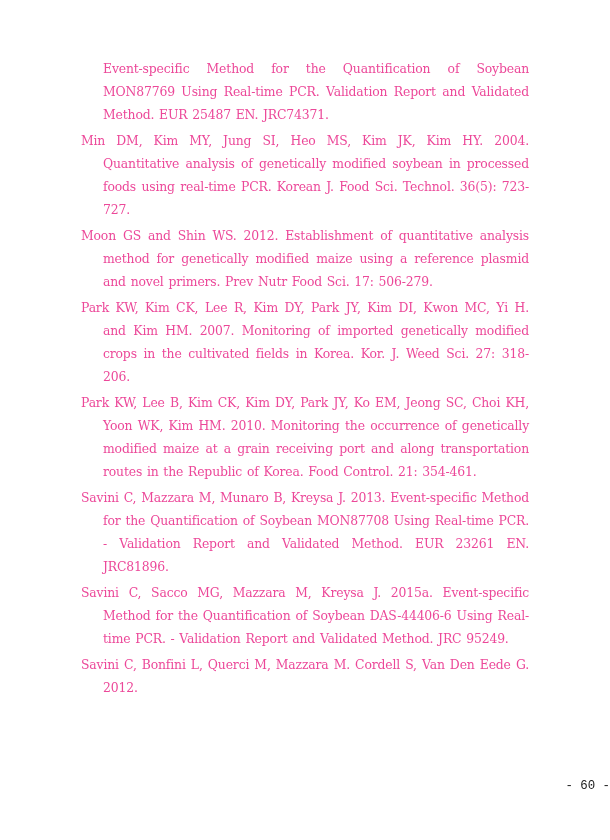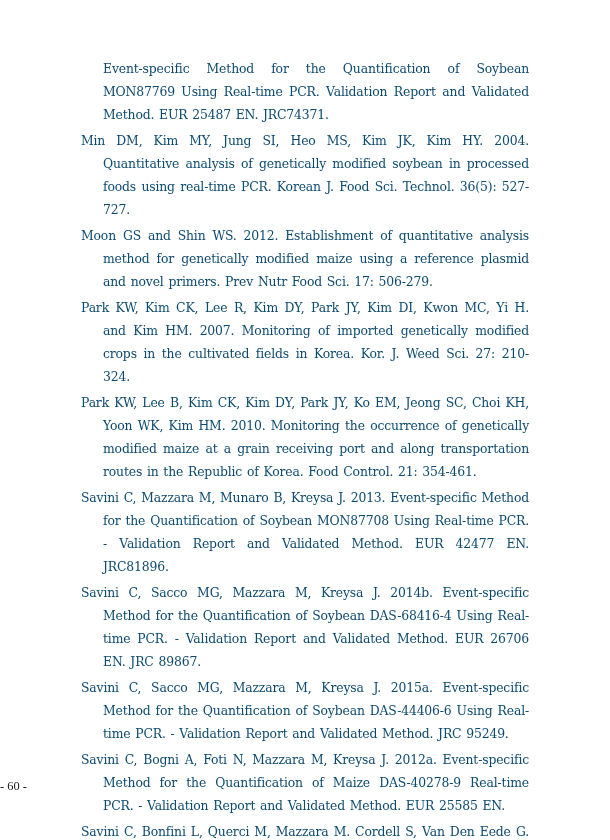--- a/index.html
+++ b/index.html
@@ -2,45 +2,43 @@
 <html><head>
 <meta charset="utf-8">
 <style>
   html, body { margin: 0; padding: 0; background: #ffffff; }
   body { width: 610px; height: 840px; position: relative; overflow: hidden; }
   .page { position: absolute; left: 81px; top: 57px; width: 448px; }
   .ref {
     font-family: "DejaVu Serif", "Liberation Serif", serif;
     font-size: 12.4px;
     line-height: 23px;
-    color: #0c4a6e;
+    color: #ec4899;
     text-align: justify;
     padding-left: 22px;
     text-indent: -22px;
     margin: 0 0 3px 0;
     letter-spacing: -0.15px;
     word-spacing: 1px;
   }
   .ref.cont { text-indent: 0; }
   .footer {
     position: absolute; left: 0; width: 610px; top: 779px;
-    text-align: left;
-    font-family: Liberation Serif, serif;
+    text-align: right;
+    font-family: Liberation Mono, monospace;
     font-size: 12.4px; color: #1a1a1a;
   }
 </style>
 </head>
 <body>
 
 <div class="page">
   <p class="ref cont">Event-specific Method for the Quantification of Soybean MON87769 Using Real-time PCR. Validation Report and Validated Method. EUR 25487 EN. JRC74371.</p>
-  <p class="ref">Min DM, Kim MY, Jung SI, Heo MS, Kim JK, Kim HY. 2004. Quantitative analysis of genetically modified soybean in processed foods using real-time PCR. Korean J. Food Sci. Technol. 36(5): 527-727.</p>
+  <p class="ref">Min DM, Kim MY, Jung SI, Heo MS, Kim JK, Kim HY. 2004. Quantitative analysis of genetically modified soybean in processed foods using real-time PCR. Korean J. Food Sci. Technol. 36(5): 723-727.</p>
   <p class="ref">Moon GS and Shin WS. 2012. Establishment of quantitative analysis method for genetically modified maize using a reference plasmid and novel primers. Prev Nutr Food Sci. 17: 506-279.</p>
-  <p class="ref">Park KW, Kim CK, Lee R, Kim DY, Park JY, Kim DI, Kwon MC, Yi H. and Kim HM. 2007. Monitoring of imported genetically modified crops in the cultivated fields in Korea. Kor. J. Weed Sci. 27: 210-324.</p>
+  <p class="ref">Park KW, Kim CK, Lee R, Kim DY, Park JY, Kim DI, Kwon MC, Yi H. and Kim HM. 2007. Monitoring of imported genetically modified crops in the cultivated fields in Korea. Kor. J. Weed Sci. 27: 318-206.</p>
   <p class="ref">Park KW, Lee B, Kim CK, Kim DY, Park JY, Ko EM, Jeong SC, Choi KH, Yoon WK, Kim HM. 2010. Monitoring the occurrence of genetically modified maize at a grain receiving port and along transportation routes in the Republic of Korea. Food Control. 21: 354-461.</p>
-  <p class="ref">Savini C, Mazzara M, Munaro B, Kreysa J. 2013. Event-specific Method for the Quantification of Soybean MON87708 Using Real-time PCR. - Validation Report and Validated Method. EUR 42477 EN. JRC81896.</p>
-  <p class="ref">Savini C, Sacco MG, Mazzara M, Kreysa J. 2014b. Event-specific Method for the Quantification of Soybean DAS-68416-4 Using Real-time PCR. - Validation Report and Validated Method. EUR 26706 EN.  JRC 89867.</p>
+  <p class="ref">Savini C, Mazzara M, Munaro B, Kreysa J. 2013. Event-specific Method for the Quantification of Soybean MON87708 Using Real-time PCR. - Validation Report and Validated Method. EUR 23261 EN. JRC81896.</p>
   <p class="ref">Savini C, Sacco MG, Mazzara M, Kreysa J. 2015a. Event-specific Method for the Quantification of Soybean DAS-44406-6 Using Real-time PCR. - Validation Report and Validated Method.  JRC 95249.</p>
-  <p class="ref">Savini C, Bogni A, Foti N, Mazzara M, Kreysa J. 2012a. Event-specific Method for the Quantification of Maize DAS-40278-9 Real-time PCR. - Validation Report and Validated Method. EUR 25585 EN.</p>
   <p class="ref">Savini C, Bonfini L, Querci M, Mazzara M. Cordell S, Van Den Eede G. 2012.</p>
 </div>
 
 <div class="footer">- 60 -</div>
 
 </body></html>

